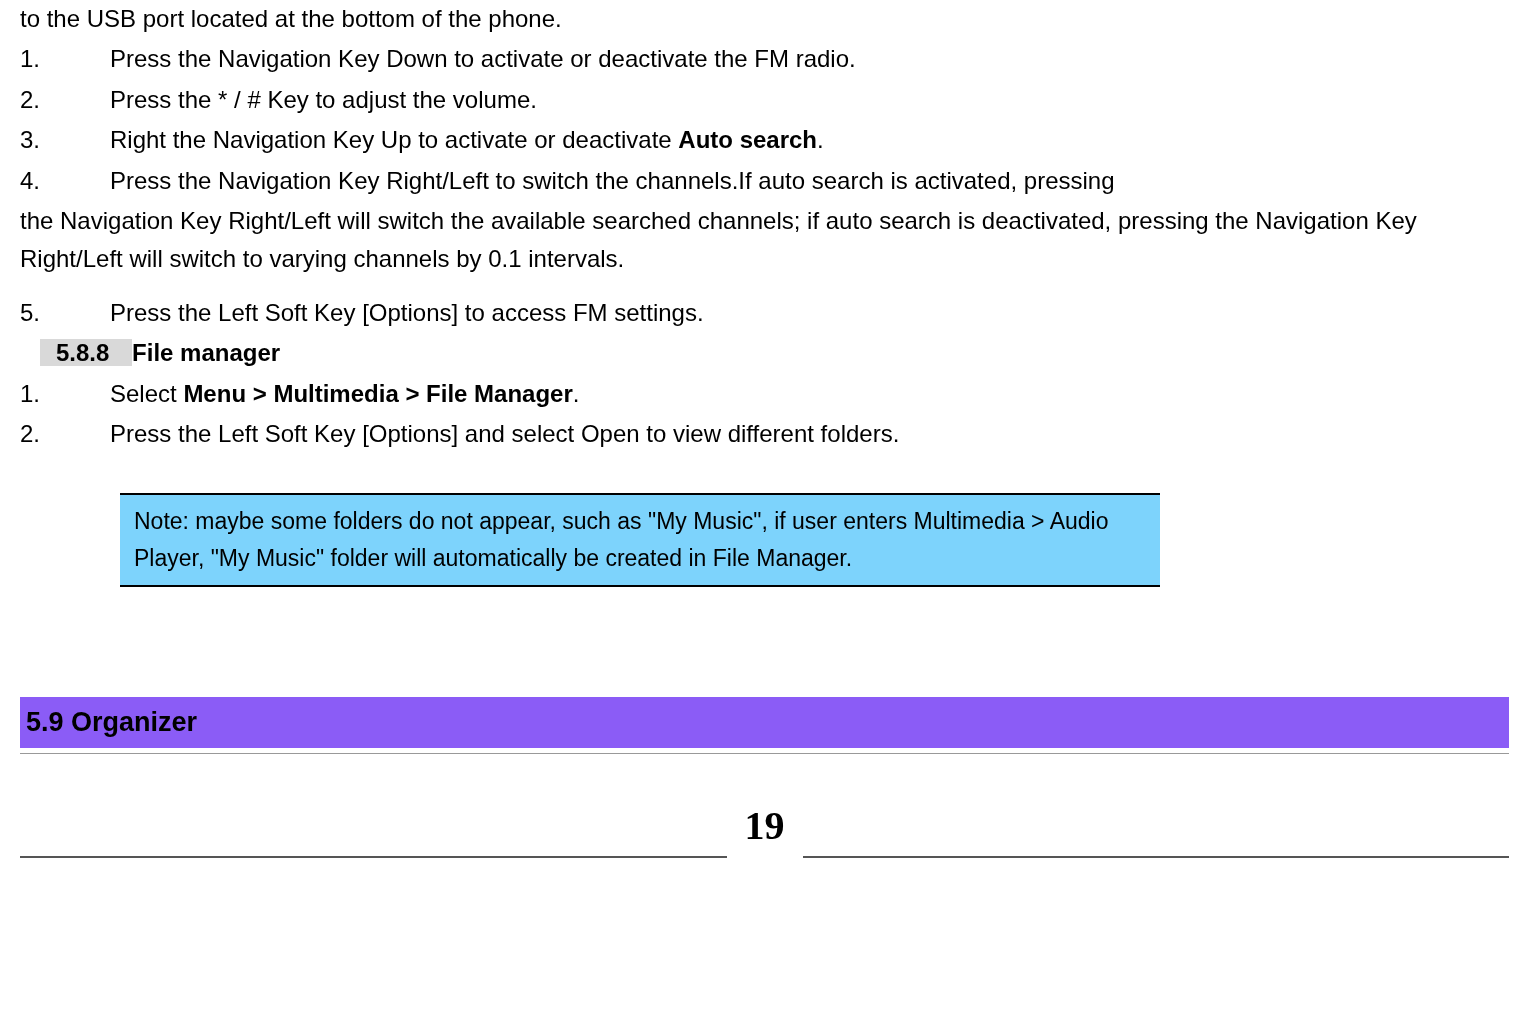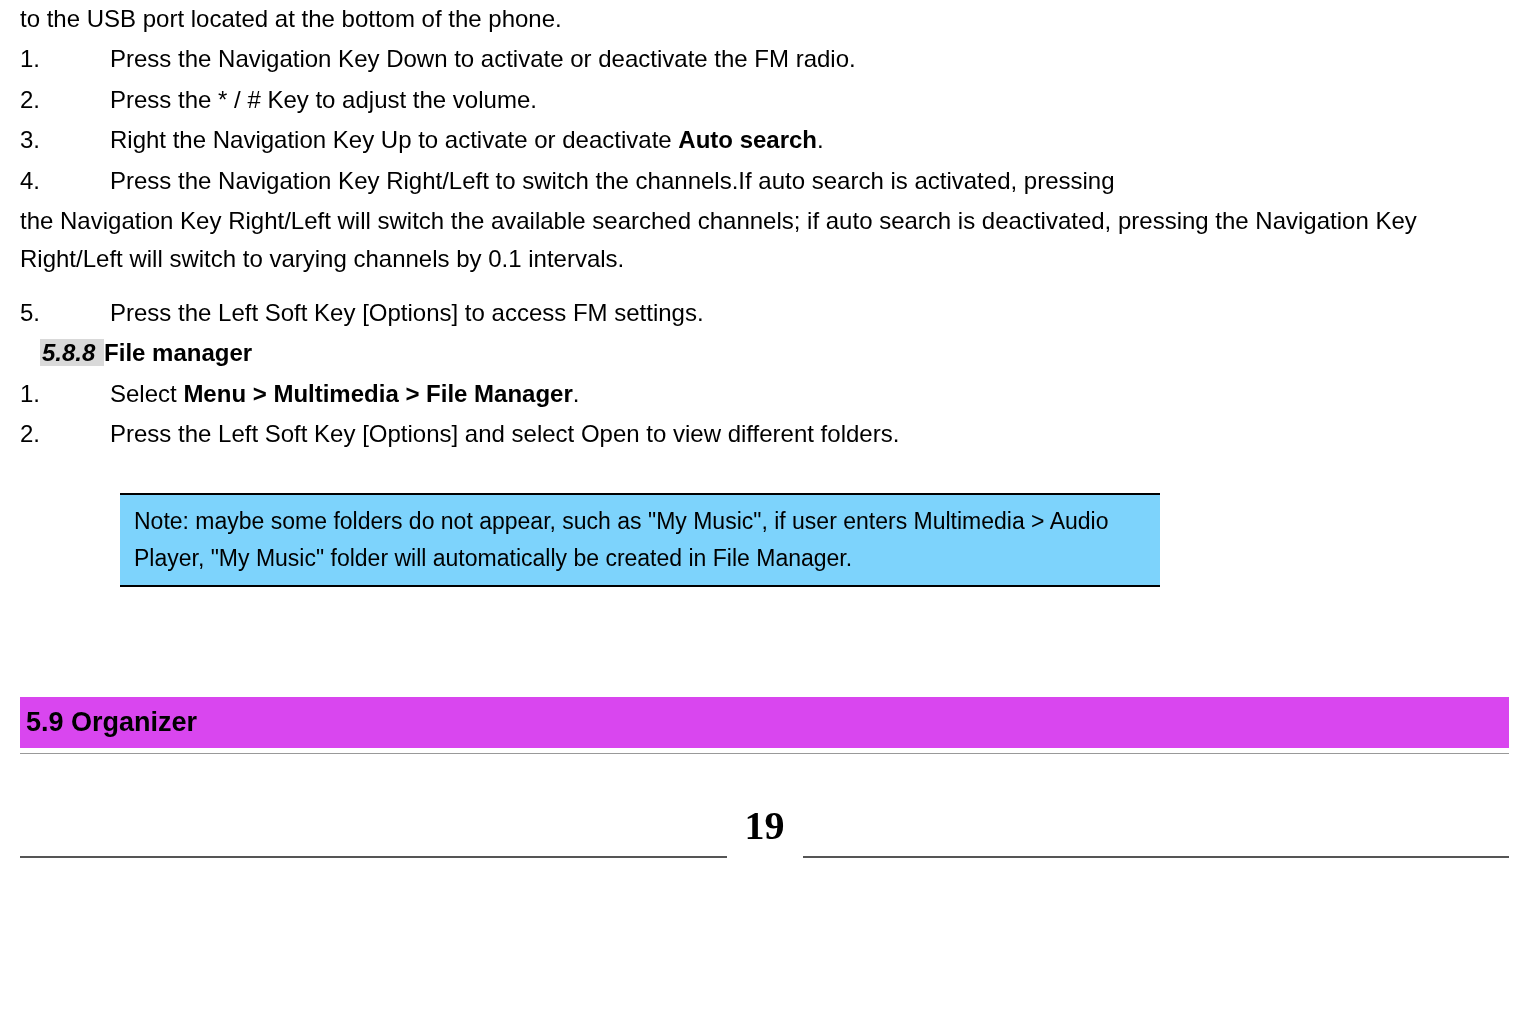--- a/index.html
+++ b/index.html
@@ -36,39 +36,38 @@
       font-weight: bold;
     }
     .section-sub {
       margin-left: 20px;
       margin-top: 2px;
       margin-bottom: 2px;
     }
     .section-sub-num {
       background: #d9d9d9;
       font-weight: bold;
-      padding: 0 2px;
-      font-style: italic;
+      padding: 0 16px;
     }
     .section-sub-title {
       font-weight: bold;
     }
     .note-box {
       margin: 40px 0 40px 100px;
       max-width: 1040px;
       background: #7dd3fc;
       border-top: 2px solid #000;
       border-bottom: 2px solid #000;
       padding: 8px 14px;
       font-size: 23px;
       line-height: 1.6;
     }
     .section-header {
       margin-top: 110px;
-      background: #d946ef;
+      background: #8b5cf6;
       font-weight: bold;
       font-size: 27px;
       padding: 4px 6px;
     }
     .page-footer {
       margin-top: 40px;
       display: flex;
       align-items: flex-end;
       gap: 18px;
     }

